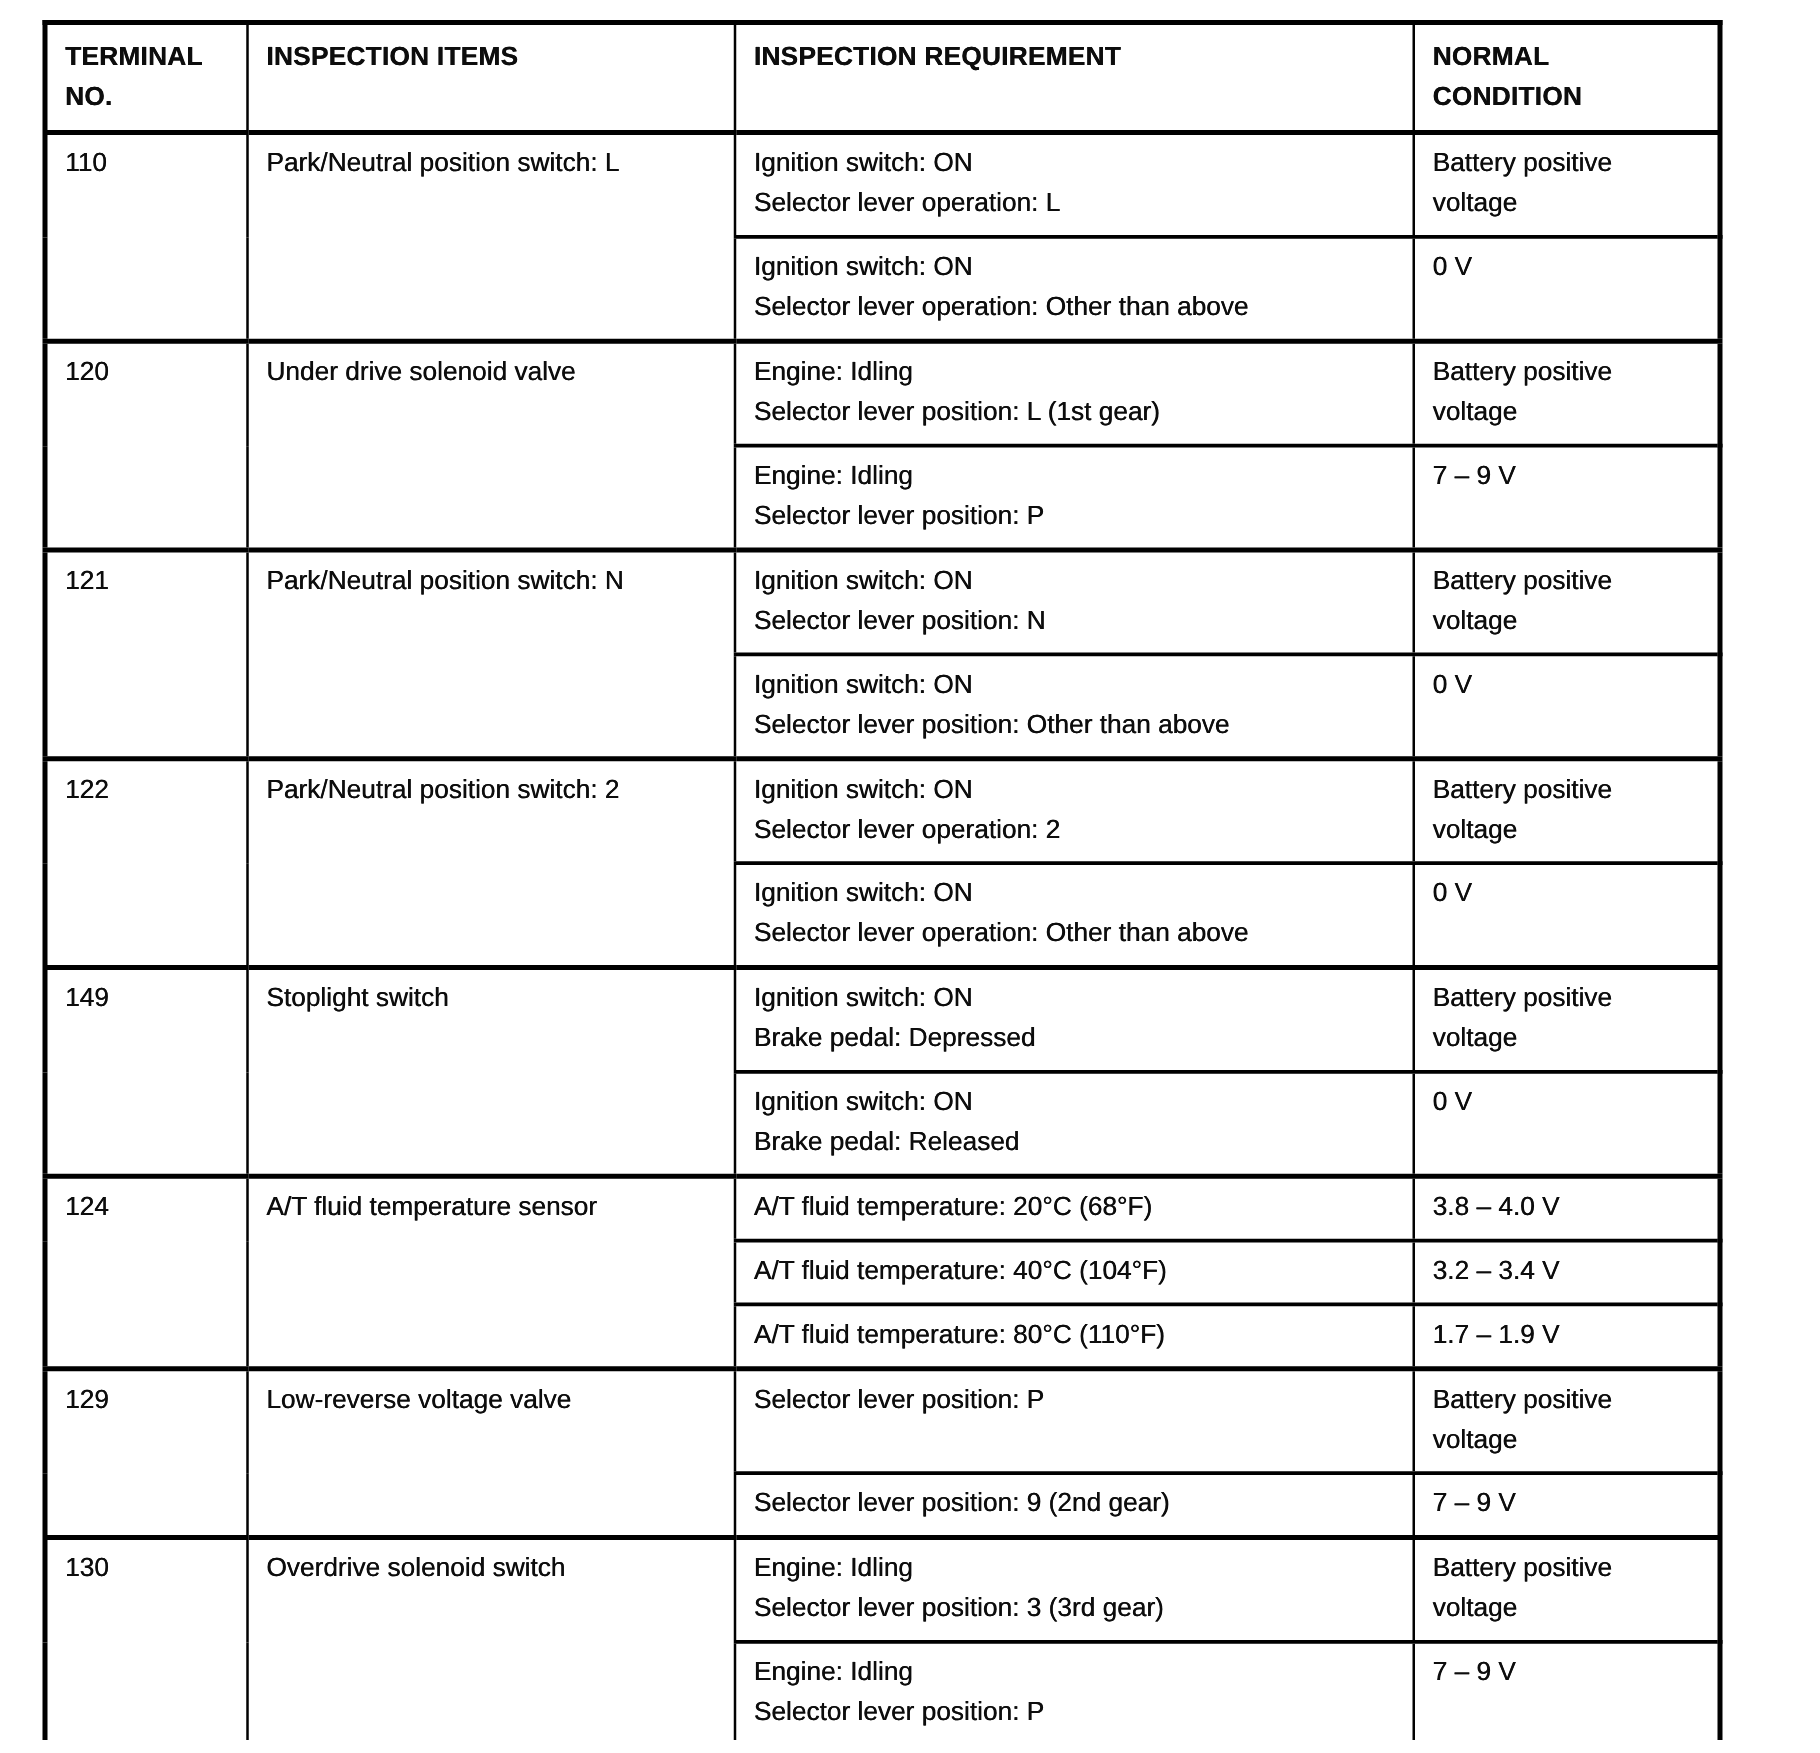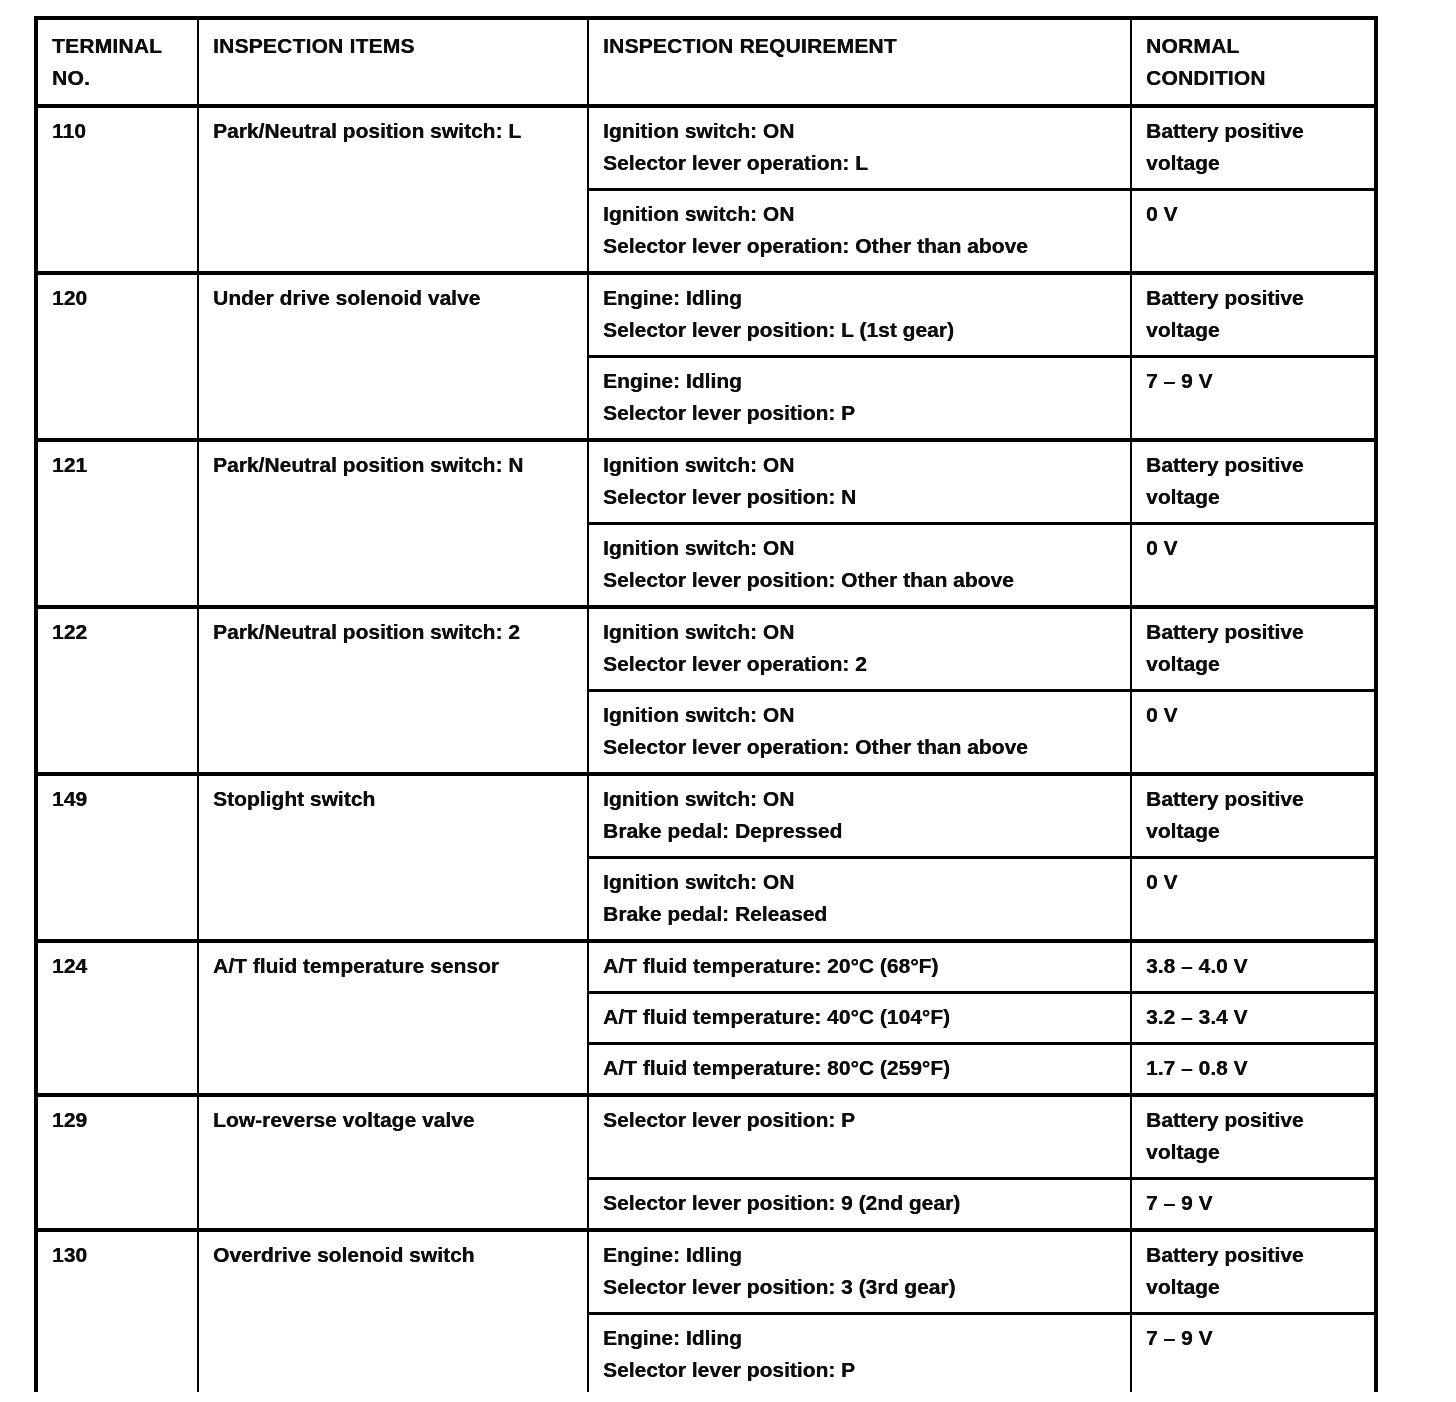--- a/index.html
+++ b/index.html
@@ -40,21 +40,21 @@
     border-right: 2px solid #000000;
     overflow: hidden;
   }
   thead th {
     font-weight: bold;
     padding: 10px 10px 10px 14px;
     border-bottom: 4px solid #000000;
     letter-spacing: 0.2px;
   }
   tbody td {
-    font-weight: bold;
+    font-weight: normal;
     padding: 7px 28px 9px 14px;
     border-top: 3px solid #000000;
   }
   tbody tr.group-start td {
     border-top: 4px solid #000000;
   }
   
   tbody td, thead th {
     text-shadow: 0.3px 0 0 #0d0d0d;
   }
@@ -150,22 +150,22 @@
           <td rowspan="3">124</td>
           <td rowspan="3">A/T fluid temperature sensor</td>
           <td>A/T fluid temperature: 20°C (68°F)</td>
           <td>3.8 – 4.0 V</td>
         </tr>
         <tr>
           <td>A/T fluid temperature: 40°C (104°F)</td>
           <td>3.2 – 3.4 V</td>
         </tr>
         <tr>
-          <td>A/T fluid temperature: 80°C (259°F)</td>
-          <td>1.7 – 0.8 V</td>
+          <td>A/T fluid temperature: 80°C (110°F)</td>
+          <td>1.7 – 1.9 V</td>
         </tr>
         <tr class="group-start">
           <td rowspan="2">129</td>
           <td rowspan="2">Low-reverse voltage valve</td>
           <td>Selector lever position: P</td>
           <td>Battery positive
 voltage</td>
         </tr>
         <tr>
           <td>Selector lever position: 9 (2nd gear)</td>

